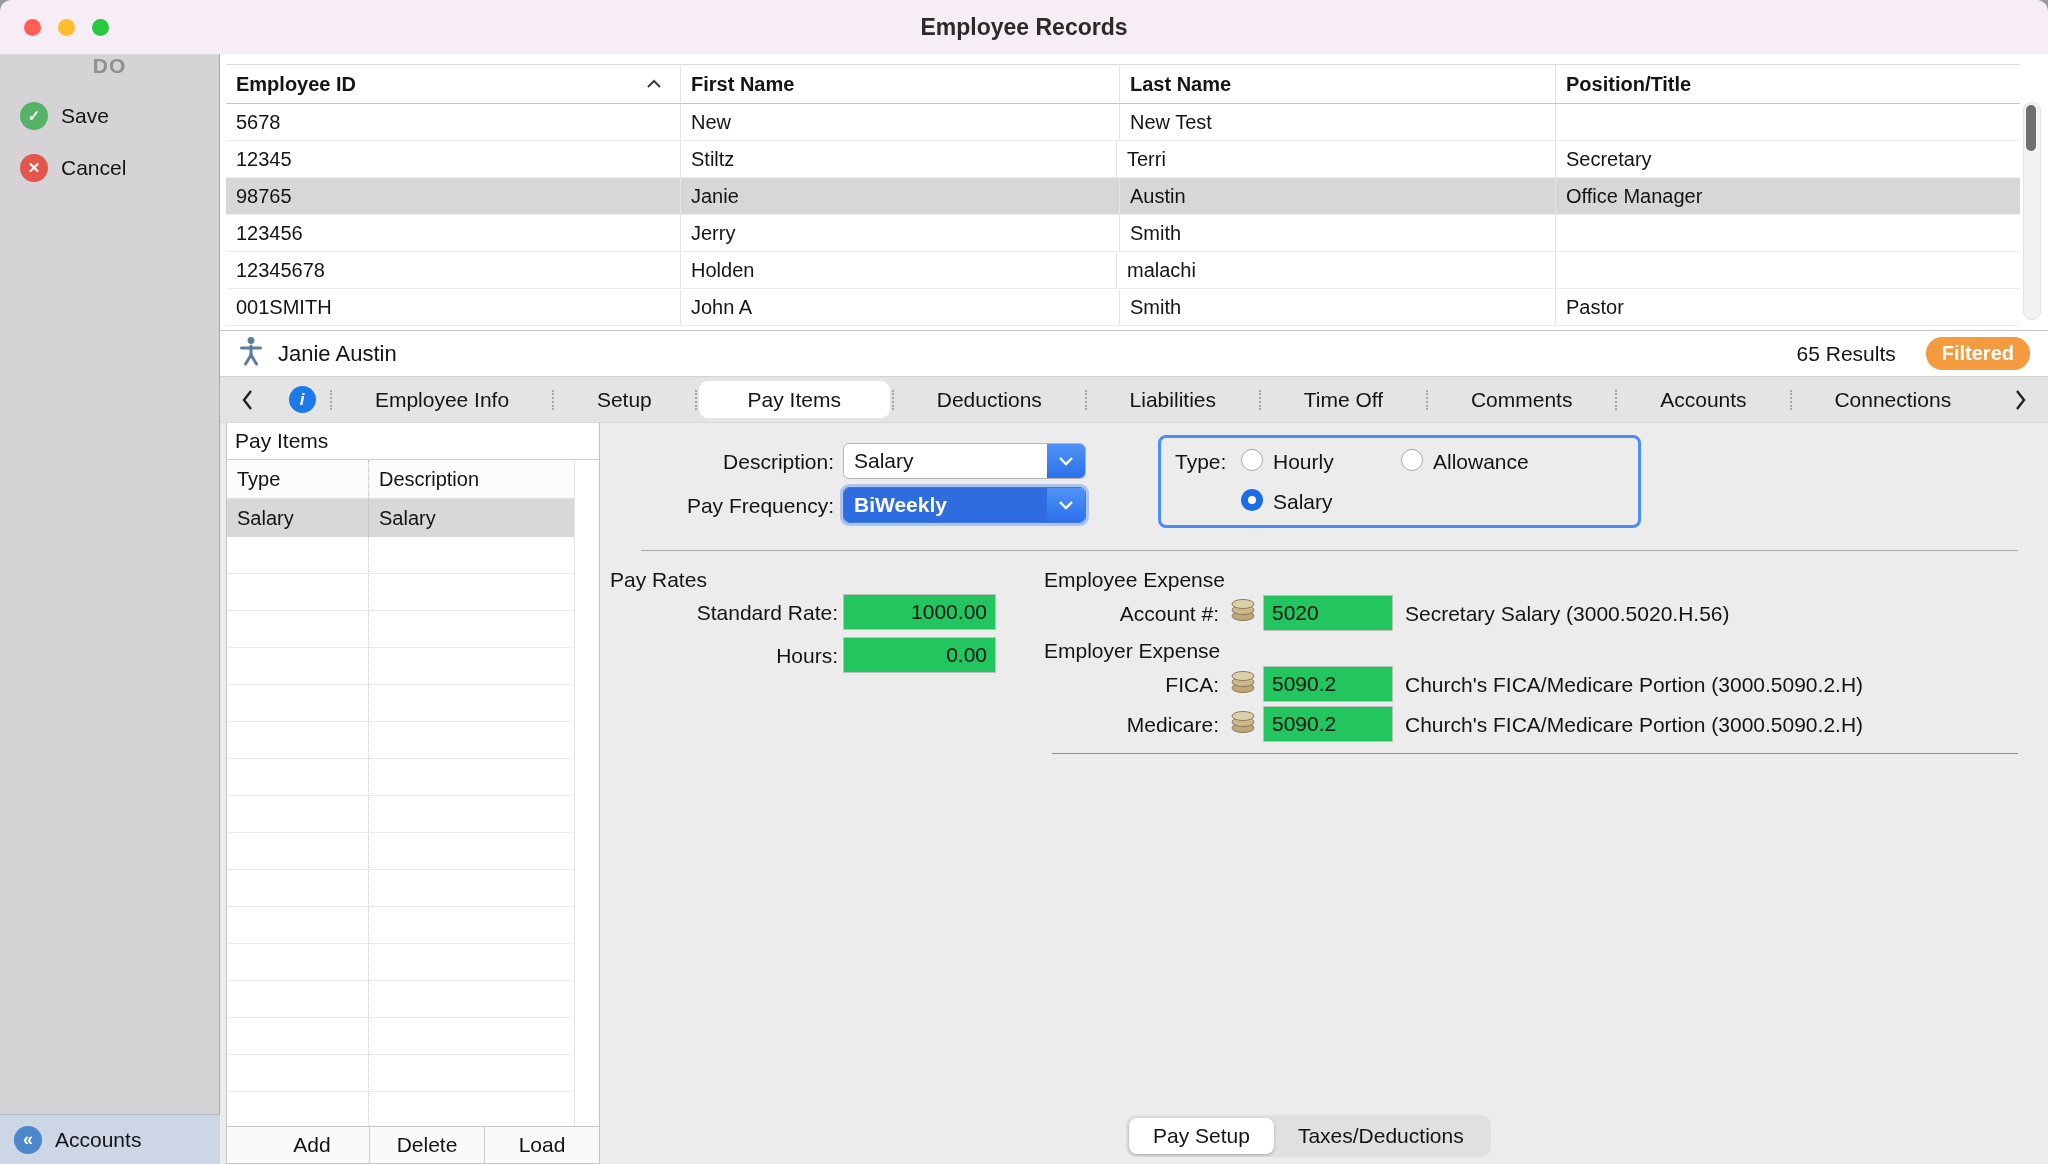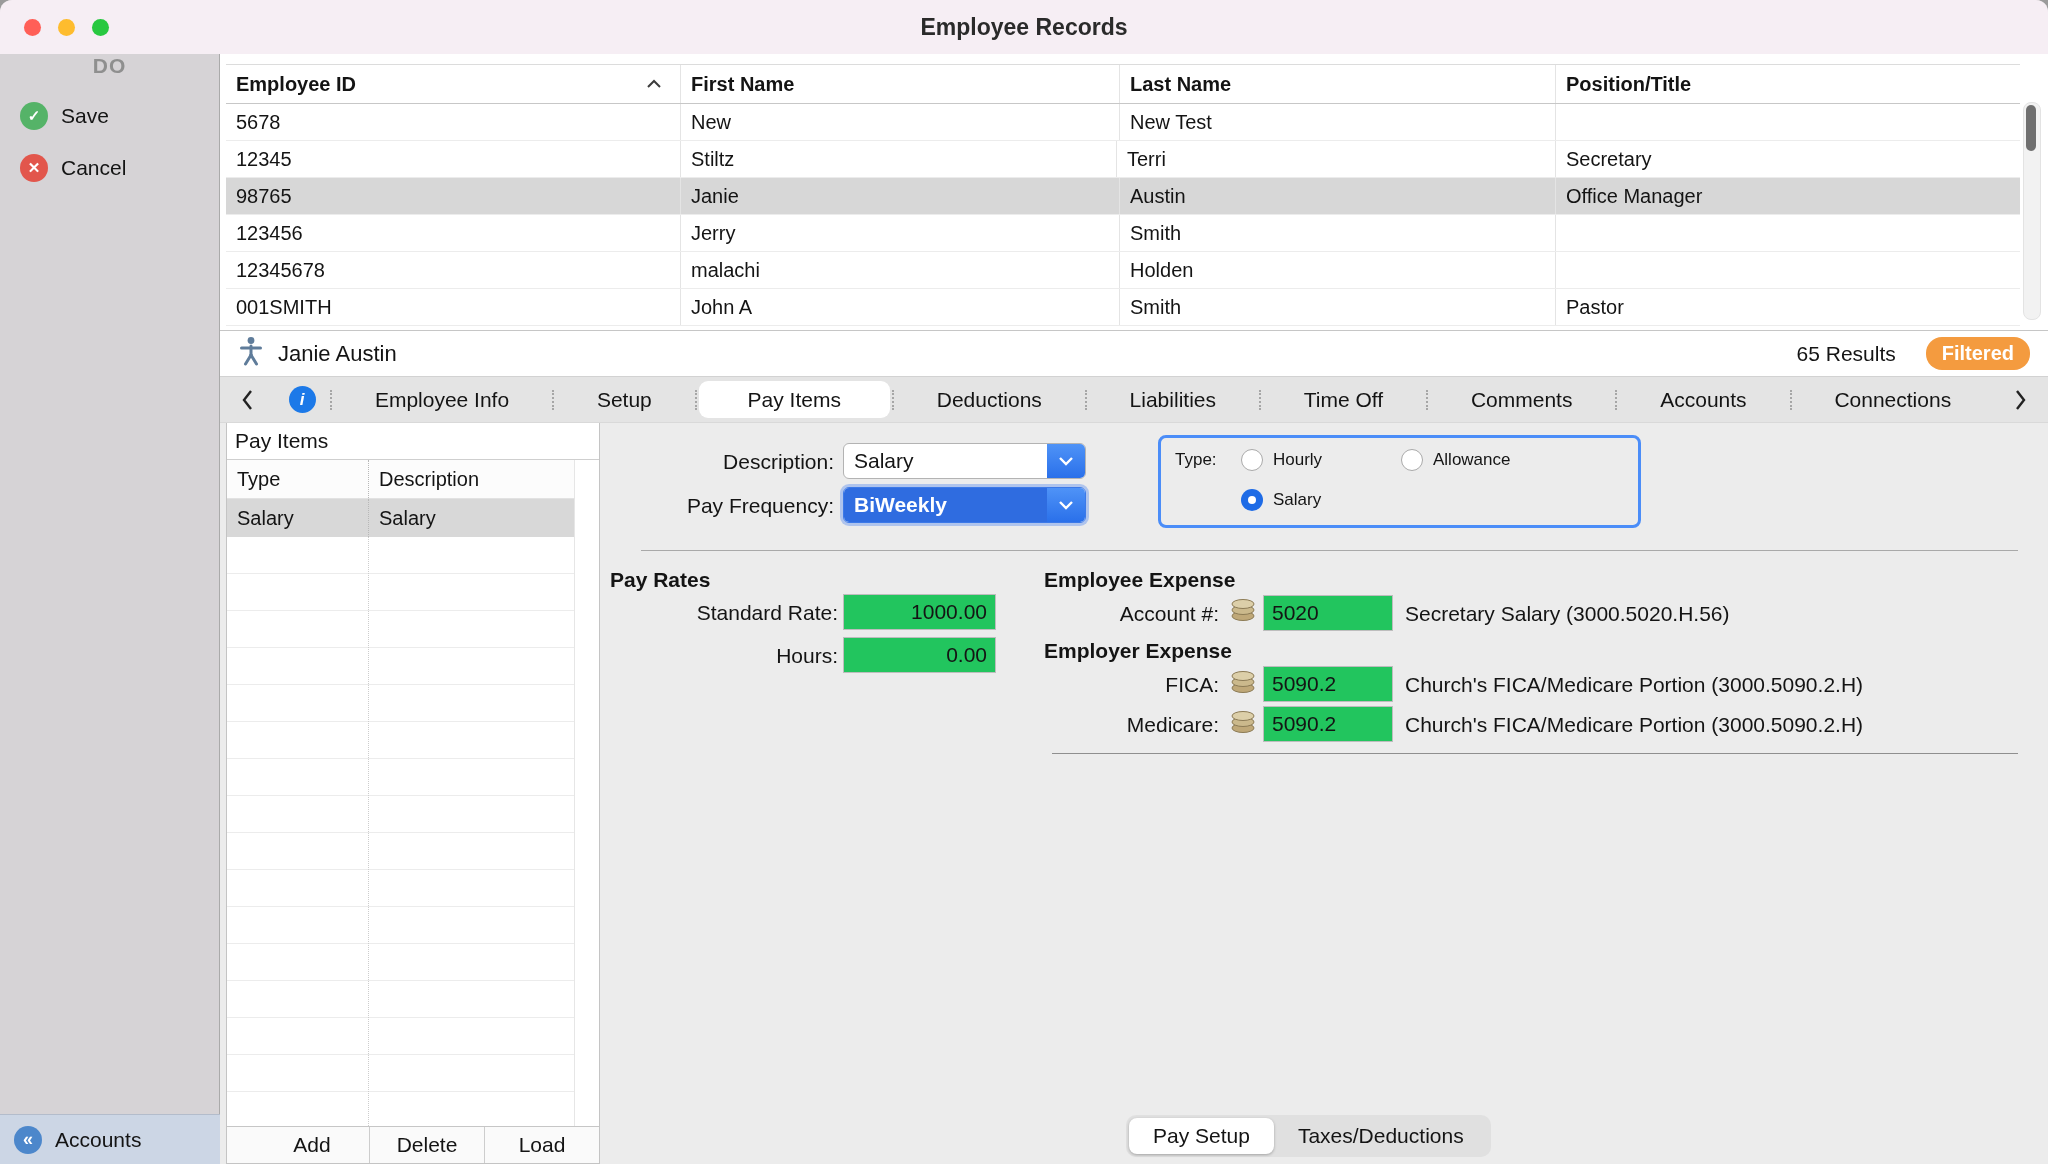--- a/index.html
+++ b/index.html
@@ -79,38 +79,38 @@
   .panel-row{display:flex;height:38px;margin-right:24px;border-right:1px solid #e6e6e6;}
   .panel-row.selected{background:#d8d8d8;}
   .panel-empty{flex:1;position:relative;margin-right:24px;border-right:1px solid #e6e6e6;
     background:repeating-linear-gradient(to bottom,#fff 0 36px,#ececec 36px 37px);}
   .panel-empty::before{content:"";position:absolute;left:141px;top:0;bottom:0;border-left:1px dotted #cdcdcd;}
   .panel-buttons{height:36px;border-top:1px solid #c6c6c6;display:flex;background:#fafafa;}
   .pbtn{flex:1;display:flex;align-items:center;justify-content:center;font-size:21px;border-left:1px solid #cdcdcd;}
   .pbtn:first-child{border-left:none;padding-left:28px;}
   
   .flabel{position:absolute;text-align:right;font-size:21px;}
-  .ftitle{position:absolute;font-size:21px;font-weight:bold;}
+  .ftitle{position:absolute;font-size:21px;}
   .desctext{position:absolute;font-size:21px;white-space:nowrap;}
   .dropdown{position:absolute;display:flex;border:1px solid #b3b3b3;border-radius:6px;background:#fff;
     overflow:hidden;box-sizing:border-box;}
   .dd-text{flex:1;display:flex;align-items:center;padding-left:10px;font-size:21px;}
   .dd-text.hl{background:#2f6ce0;color:#fff;font-weight:bold;}
   .dd-btn{width:38px;background:linear-gradient(#4f93f7,#2a70ea);display:flex;align-items:center;justify-content:center;}
   .dropdown.focus{box-shadow:0 0 0 3px rgba(64,122,240,.35);border-color:#3c79e8;}
   .inputbox{position:absolute;background:#22c55e;border:1px solid #bdbdbd;box-sizing:border-box;
     font-size:21px;font-family:"Liberation Sans",sans-serif;color:#141414;padding:0 8px;outline:none;}
   .num{text-align:right;}
   .type-box{position:absolute;left:938px;top:12px;width:483px;height:93px;border:3px solid #4b8df8;
     border-radius:8px;box-sizing:border-box;}
   .radio{position:absolute;width:22px;height:22px;border-radius:50%;box-sizing:border-box;
     background:#fff;border:1px solid #aaa;}
   .radio.checked{background:#1e6be6;border:none;}
   .radio.checked::after{content:"";position:absolute;left:7px;top:7px;width:8px;height:8px;border-radius:50%;background:#fff;}
-  .rlabel{position:absolute;font-size:17px;}
+  .rlabel{position:absolute;font-size:21px;}
   .hrule{position:absolute;height:0;border-top:1px solid #a9a9a9;}
   .hrule.dark{border-top-color:#8f8f8f;}
   .lookup-ic{position:absolute;width:30px;height:26px;}
   
   .seg{position:absolute;left:906px;top:692px;height:42px;display:flex;align-items:center;
     background:#e0e0e0;border-radius:10px;padding:0 3px;}
   .seg-item{height:36px;display:flex;align-items:center;padding:0 24px;font-size:21px;border-radius:8px;}
   .seg-item.active{background:#fff;box-shadow:0 1px 3px rgba(0,0,0,.28);}
 </style>
 </head>
@@ -180,22 +180,22 @@
         <div class="cell c3">Office Manager</div>
       </div>
       <div class="emp-row">
         <div class="cell c0">123456</div>
         <div class="cell c1">Jerry</div>
         <div class="cell c2">Smith</div>
         <div class="cell c3"></div>
       </div>
       <div class="emp-row">
         <div class="cell c0">12345678</div>
+        <div class="cell c2">Holden</div>
         <div class="cell c1">malachi</div>
-        <div class="cell c2">Holden</div>
         <div class="cell c3"></div>
       </div>
       <div class="emp-row">
         <div class="cell c0">001SMITH</div>
         <div class="cell c1">John A</div>
         <div class="cell c2">Smith</div>
         <div class="cell c3">Pastor</div>
       </div>
     </div>
     <div class="emp-scroll">

